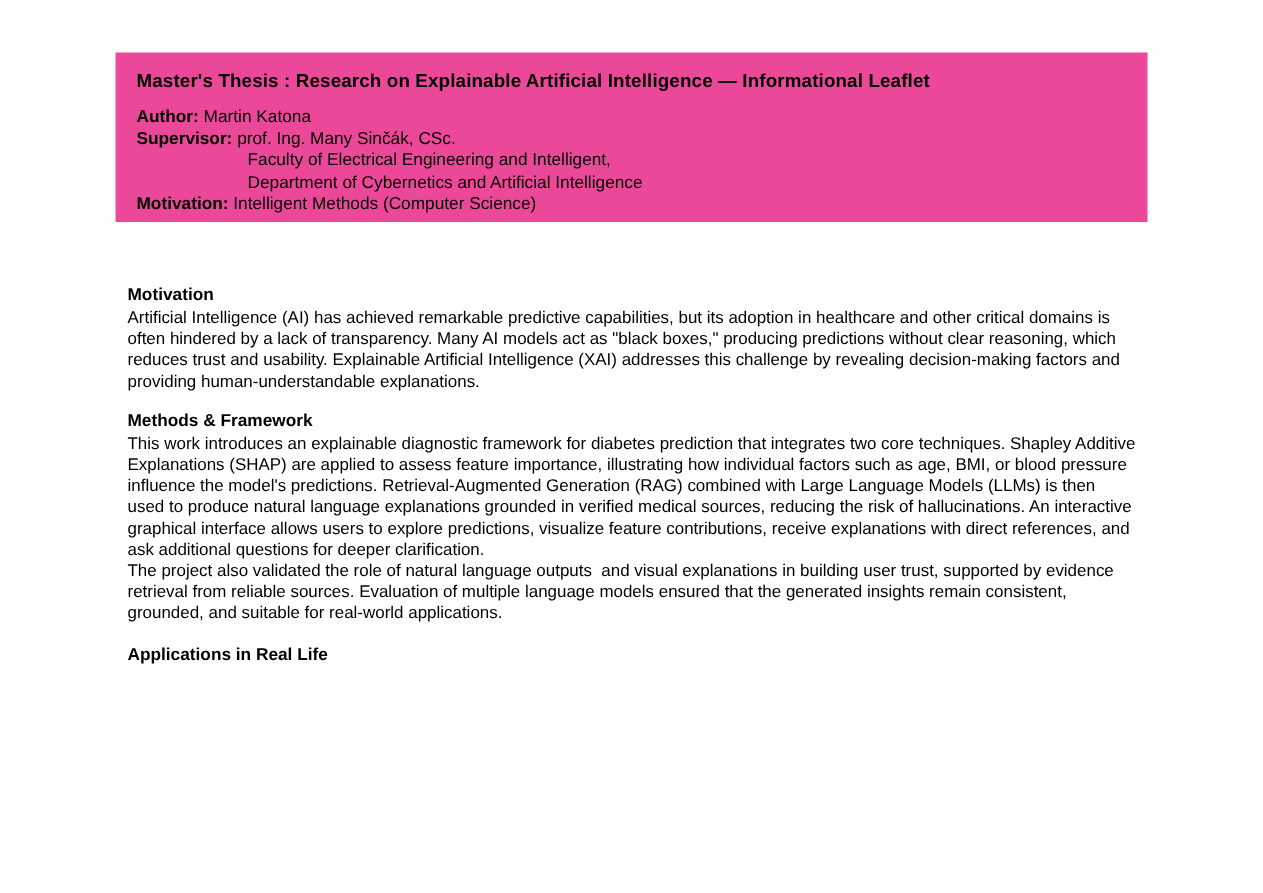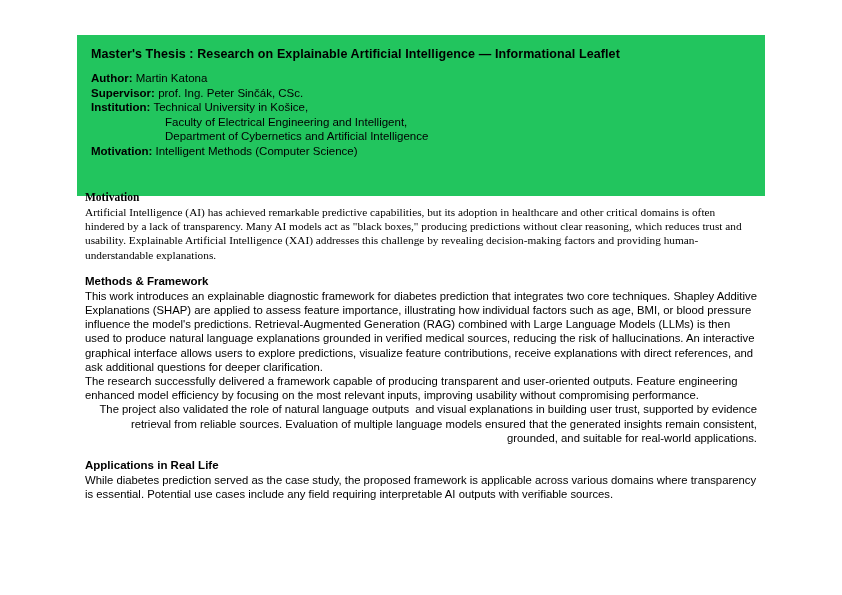--- a/index.html
+++ b/index.html
@@ -20,22 +20,22 @@
     height: 595px;
     background: #ffffff;
   }
 
   
   .header-band {
     position: absolute;
     left: 77px;
     top: 35px;
     width: 688px;
-    height: 161px;
-    background: #22c55e;
+    height: 113px;
+    background: #ec4899;
     box-sizing: border-box;
     padding: 12px 14px 0 14px;
   }
   .doc-title {
     font-size: 12.5px;
     font-weight: bold;
     line-height: 15px;
     letter-spacing: 0.1px;
     margin: 0 0 0 0;
     white-space: nowrap;
@@ -76,48 +76,44 @@
     font-size: 11.3px;
     line-height: 14.2px;
     margin: 0;
     text-align: left;
     white-space: pre-wrap;
   }
   .section-para + .section-para {
     margin-top: 0;
     text-align: right;
   }
-  .sec-motivation { margin-bottom: 12px; font-family: Liberation Serif, serif; }
+  .sec-motivation { margin-bottom: 12px; }
   .sec-methods { margin-bottom: 0; }
   .sec-results { margin-bottom: 13px; }
 </style>
 </head>
 <body>
 
 <div class="page">
 
   <div class="header-band">
     <div class="doc-title">Master's Thesis : Research on Explainable Artificial Intelligence  —  Informational Leaflet</div>
 
     <div class="meta-block">
 
       <div class="meta-row">
         <span class="meta-label">Author:</span>
         <span>Martin Katona</span>
       </div>
 
       <div class="meta-row">
         <span class="meta-label">Supervisor:</span>
-        <span>prof. Ing. Peter Sinčák, CSc.</span>
+        <span>prof. Ing. Many Sinčák, CSc.</span>
       </div>
 
-      <div class="meta-row">
-        <span class="meta-label">Institution:</span>
-        <span>Technical University in Košice,</span>
-      </div>
 
       <div class="meta-indent">Faculty of Electrical Engineering and Intelligent,</div>
       <div class="meta-indent">Department of Cybernetics and Artificial Intelligence</div>
 
       <div class="meta-row">
         <span class="meta-label">Motivation:</span>
         <span>Intelligent Methods (Computer Science)</span>
       </div>
 
     </div>
@@ -129,24 +125,22 @@
       <div class="section-title">Motivation</div>
       <p class="section-para">Artificial Intelligence (AI) has achieved remarkable predictive capabilities, but its adoption in healthcare and other critical domains is often hindered by a lack of transparency. Many AI models act as "black boxes," producing predictions without clear reasoning, which reduces trust and usability. Explainable Artificial Intelligence (XAI) addresses this challenge by revealing decision-making factors and providing human-understandable explanations.</p>
     </div>
 
     <div class="section sec-methods">
       <div class="section-title">Methods &amp; Framework</div>
       <p class="section-para">This work introduces an explainable diagnostic framework for diabetes prediction that integrates two core techniques. Shapley Additive Explanations (SHAP) are applied to assess feature importance, illustrating how individual factors such as age, BMI, or blood pressure influence the model's predictions. Retrieval-Augmented Generation (RAG) combined with Large Language Models (LLMs) is then used to produce natural language explanations grounded in verified medical sources, reducing the risk of hallucinations. An interactive graphical interface allows users to explore predictions, visualize feature contributions, receive explanations with direct references, and ask additional questions for deeper clarification.</p>
     </div>
 
     <div class="section sec-results">
-      <p class="section-para">The research successfully delivered a framework capable of producing transparent and user-oriented outputs. Feature engineering enhanced model efficiency by focusing on the most relevant inputs, improving usability without compromising performance.</p>
       <p class="section-para">The project also validated the role of natural language outputs  and visual explanations in building user trust, supported by evidence retrieval from reliable sources. Evaluation of multiple language models ensured that the generated insights remain consistent, grounded, and suitable for real-world applications.</p>
     </div>
 
     <div class="section sec-applications">
       <div class="section-title">Applications in Real Life</div>
-      <p class="section-para">While diabetes prediction served as the case study, the proposed framework is applicable across various domains where transparency is essential. Potential use cases include any field requiring interpretable AI outputs with verifiable sources.</p>
     </div>
 
   </div>
 
 </div>
 
 </body></html>

